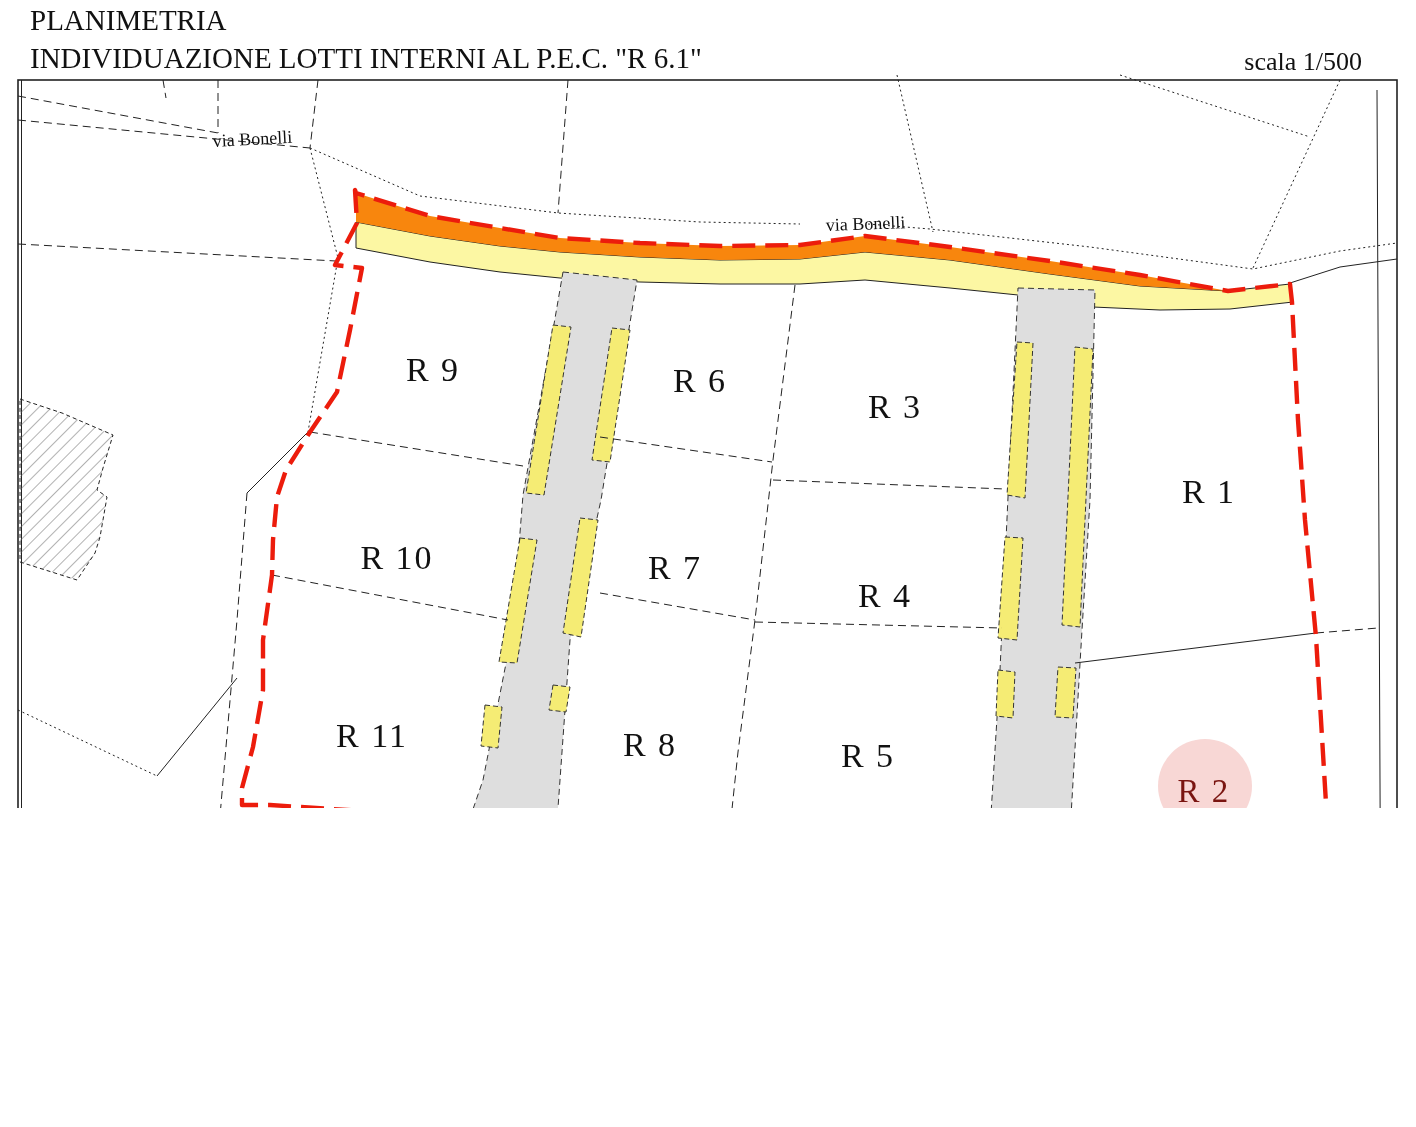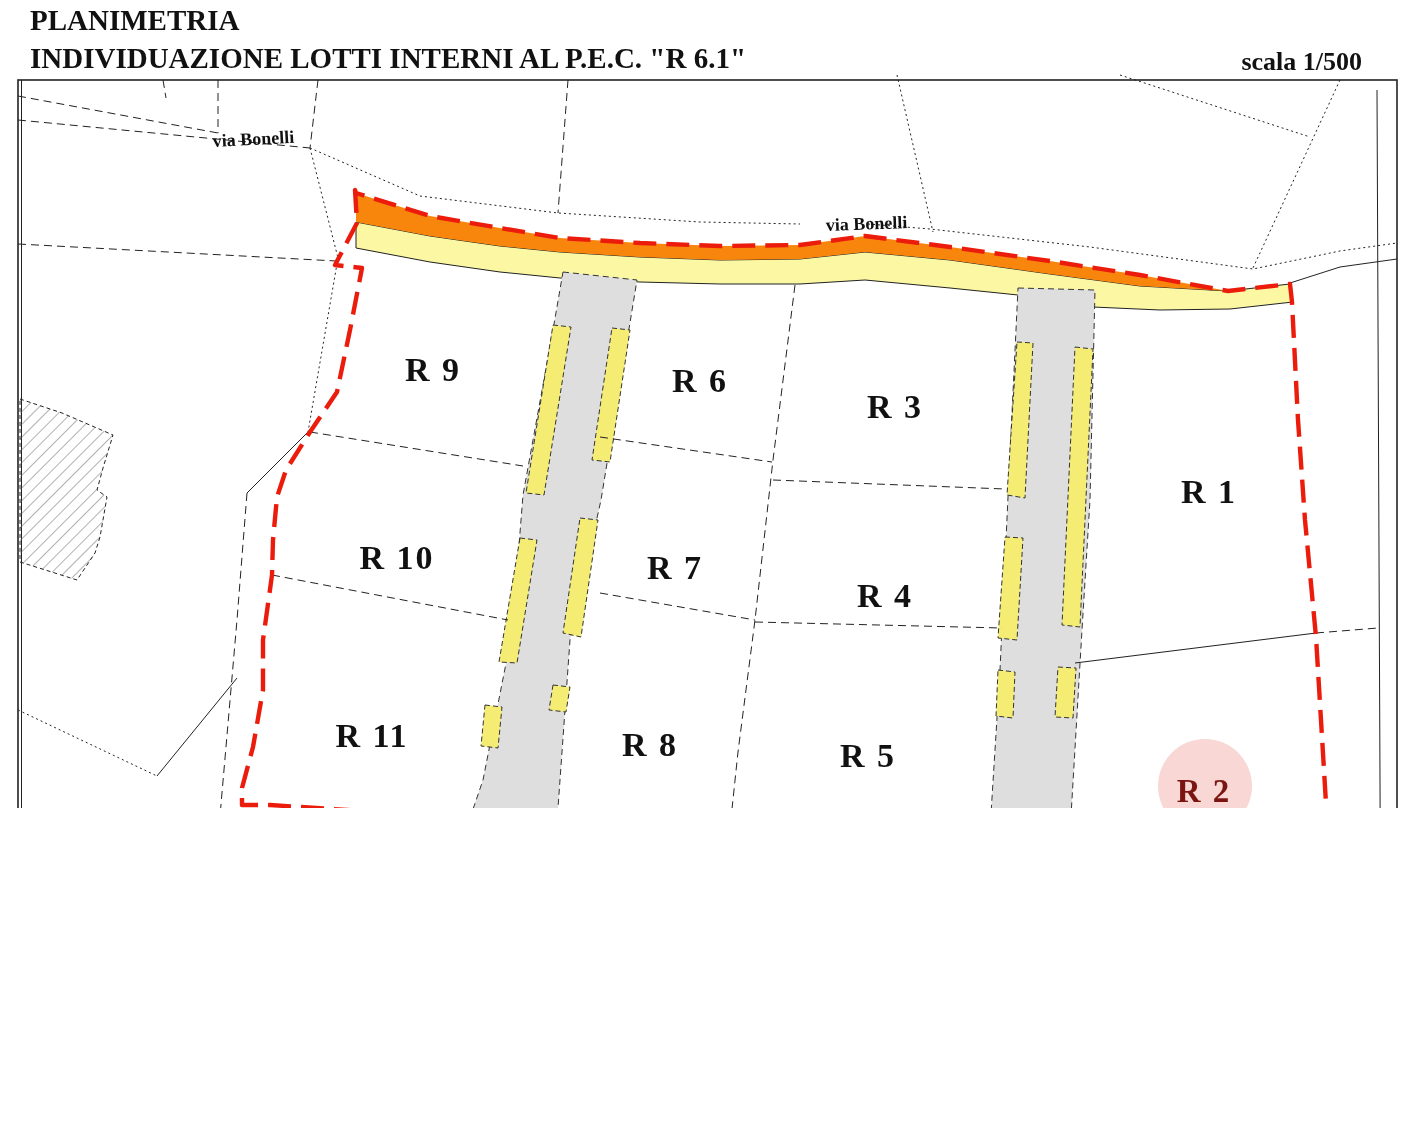--- a/index.html
+++ b/index.html
@@ -1,17 +1,17 @@
 <!DOCTYPE html>
 <html style="--red: #ec1c0c; --orange: #f8860d; --yellow: #fcf7a3; --parking: #f5ec74; --gray: #dedede; --hl-circle: #f8d7d5; --hl-text: #7a1511;"><head>
 <meta charset="utf-8">
 <style>
   html,body{margin:0;padding:0;background:#ffffff;}
   .page{position:relative;width:1416px;height:808px;background:#fff;overflow:hidden;
-        font-family:"Liberation Serif", serif;font-weight:bold;}
+        font-family:"Liberation Serif", serif;}
   svg{display:block}
   text{font-family:"Liberation Serif", serif;fill:#111;}
   .title-text{font-size:29px;}
   .scale-text{font-size:26px;}
   .street-text{font-size:18px;}
   .lot-text{font-size:34px;letter-spacing:2px;text-anchor:middle;}
   .lot-text-highlight{font-size:33px;letter-spacing:2px;text-anchor:middle;fill:var(--hl-text,#7a1511);}
   .frame{fill:none;stroke:#222;stroke-width:1.6;}
   .thin{fill:none;stroke:#222;stroke-width:1;}
   .dash{stroke-dasharray:8 5;}

